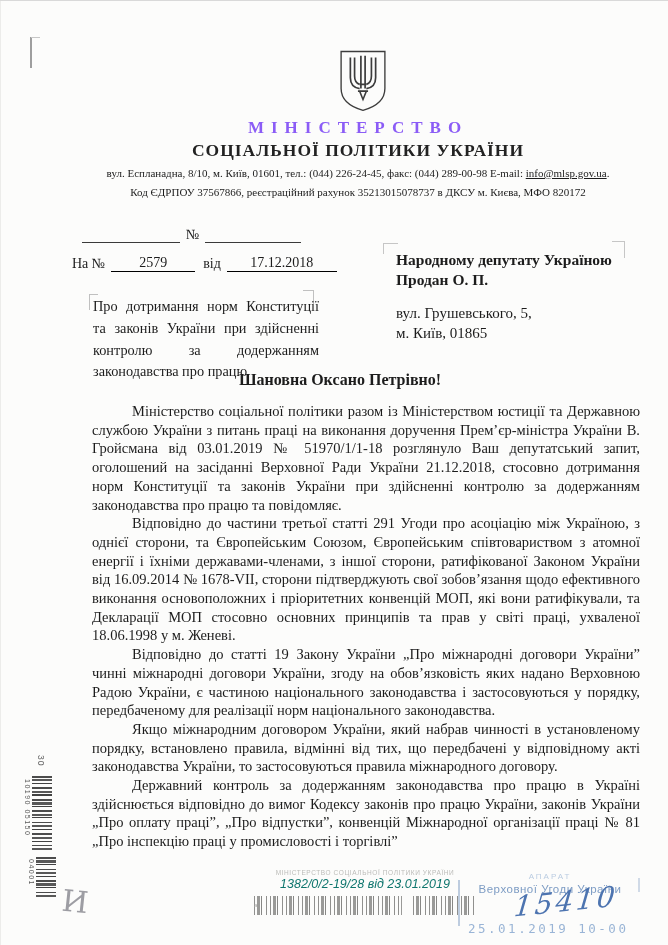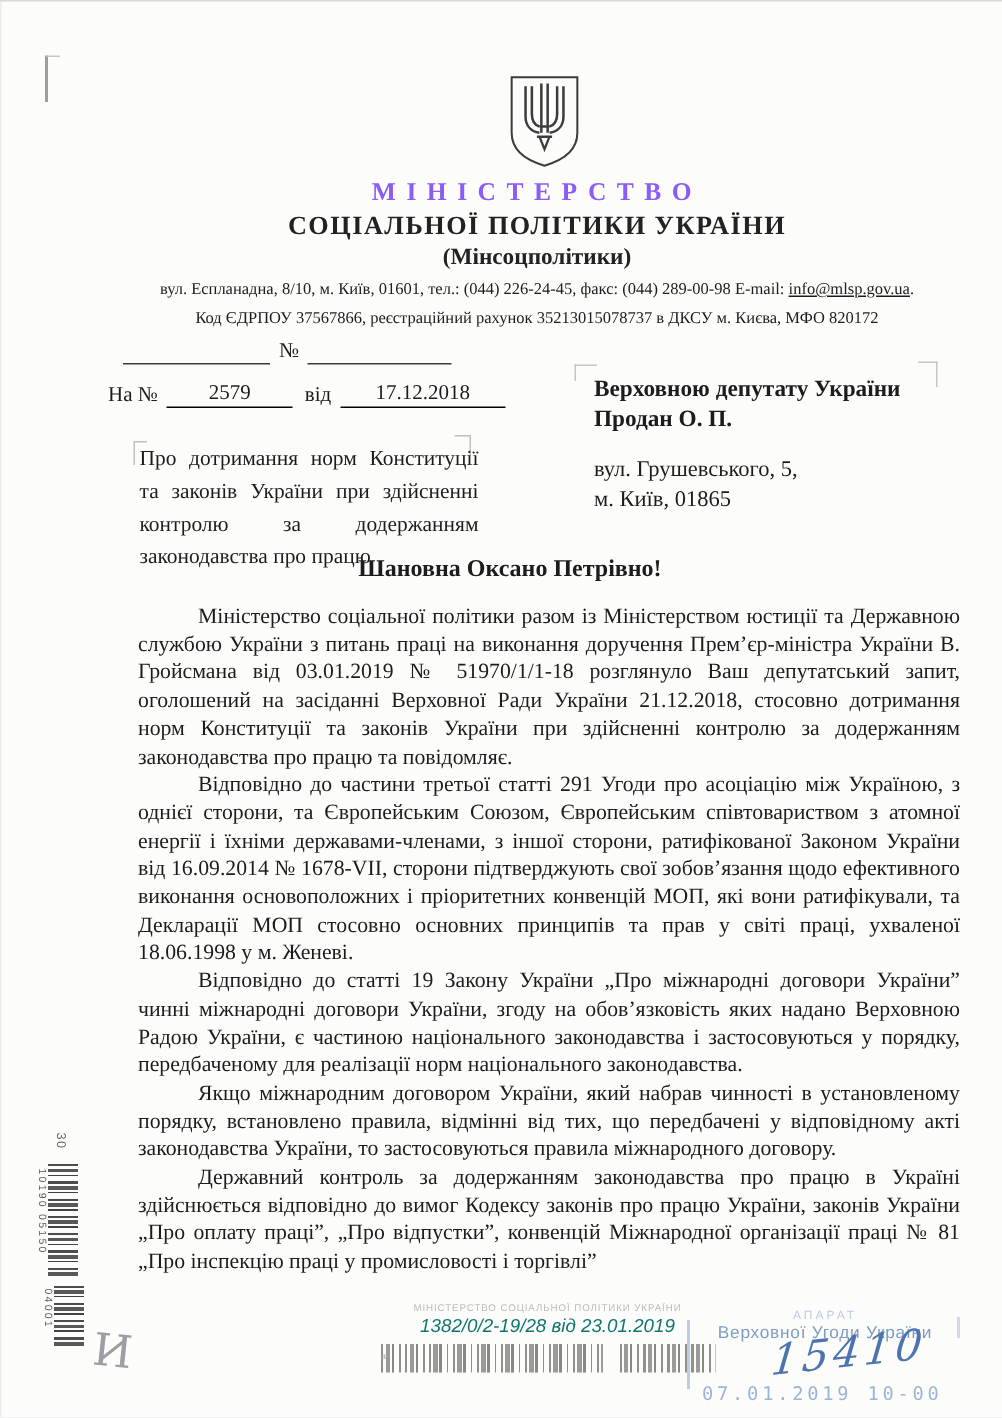--- a/index.html
+++ b/index.html
@@ -119,39 +119,38 @@
     <path d="M45,10 V34 C45,42 40,46 34,47"></path>
     <path d="M40,10 V32 C40,38 37,41 34,42"></path>
     <path d="M27.5,8 V47 M32.5,8 V47"></path>
     <path d="M26,42 H34 M24,50 H36"></path>
     <path d="M26,50 L30,60 L34,50" stroke-width="1.8"></path>
   </svg>
 
   <div class="doc-header">
     <div class="h1">МІНІСТЕРСТВО</div>
     <div class="h2">СОЦІАЛЬНОЇ ПОЛІТИКИ УКРАЇНИ</div>
-    <div class="h3">(Мінсоцполітики)</div>
     <div class="addr">
       <span>вул. Еспланадна, 8/10, м. Київ, 01601, тел.: (044) 226-24-45,  факс: (044) 289-00-98 E-mail: </span><span class="email">info@mlsp.gov.ua</span><span>.</span>
     </div>
     <div class="addr2">Код ЄДРПОУ 37567866, реєстраційний рахунок 35213015078737 в ДКСУ м. Києва, МФО 820172</div>
   </div>
 
   <div class="ref1">
     <span class="uline u1"></span><span class="no-label">№</span><span class="uline u2"></span>
   </div>
 
   <div class="ref2">
     <span>На №</span><span class="uval uval-num">2579</span><span class="vid">від</span><span class="uval uval-date">17.12.2018</span>
   </div>
 
   <div class="rec-br-l"></div>
   <div class="rec-br-r"></div>
   <div class="recipient">
-    <div class="bold">Верховною депутату України</div>
+    <div class="bold">Народному депутату Україною</div>
     <div class="bold">Продан О. П.</div>
     <div class="gap"></div>
     <div>вул. Грушевського, 5,</div>
     <div>м. Київ, 01865</div>
   </div>
 
   <div class="subj-br-l"></div>
   <div class="subj-br-r"></div>
   <div class="subject">Про дотримання норм Конституції та законів України при здійсненні контролю за додержанням законодавства про працю</div>
 
@@ -174,21 +173,21 @@
     </div>
     <span class="reg-tiny">а</span>
   </div>
 
   <div class="blue-stamp">
     <div class="bs-frame"></div>
     <div class="bs-frame-r"></div>
     <div class="bs-line1">АПАРАТ</div>
     <div class="bs-line2">Верховної Угоди України</div>
     <div class="bs-number">15410</div>
-    <div class="bs-date">07.01.2019 10-00</div>
+    <div class="bs-date">25.01.2019 10-00</div>
   </div>
 
   <div class="vlabel vl30">30</div>
   <div class="vb vb1"></div>
   <div class="vlabel vd1">10190 05150</div>
   <div class="vb vb2"></div>
   <div class="vlabel vd2">04001</div>
 
   <div class="pencil">И</div>
 

